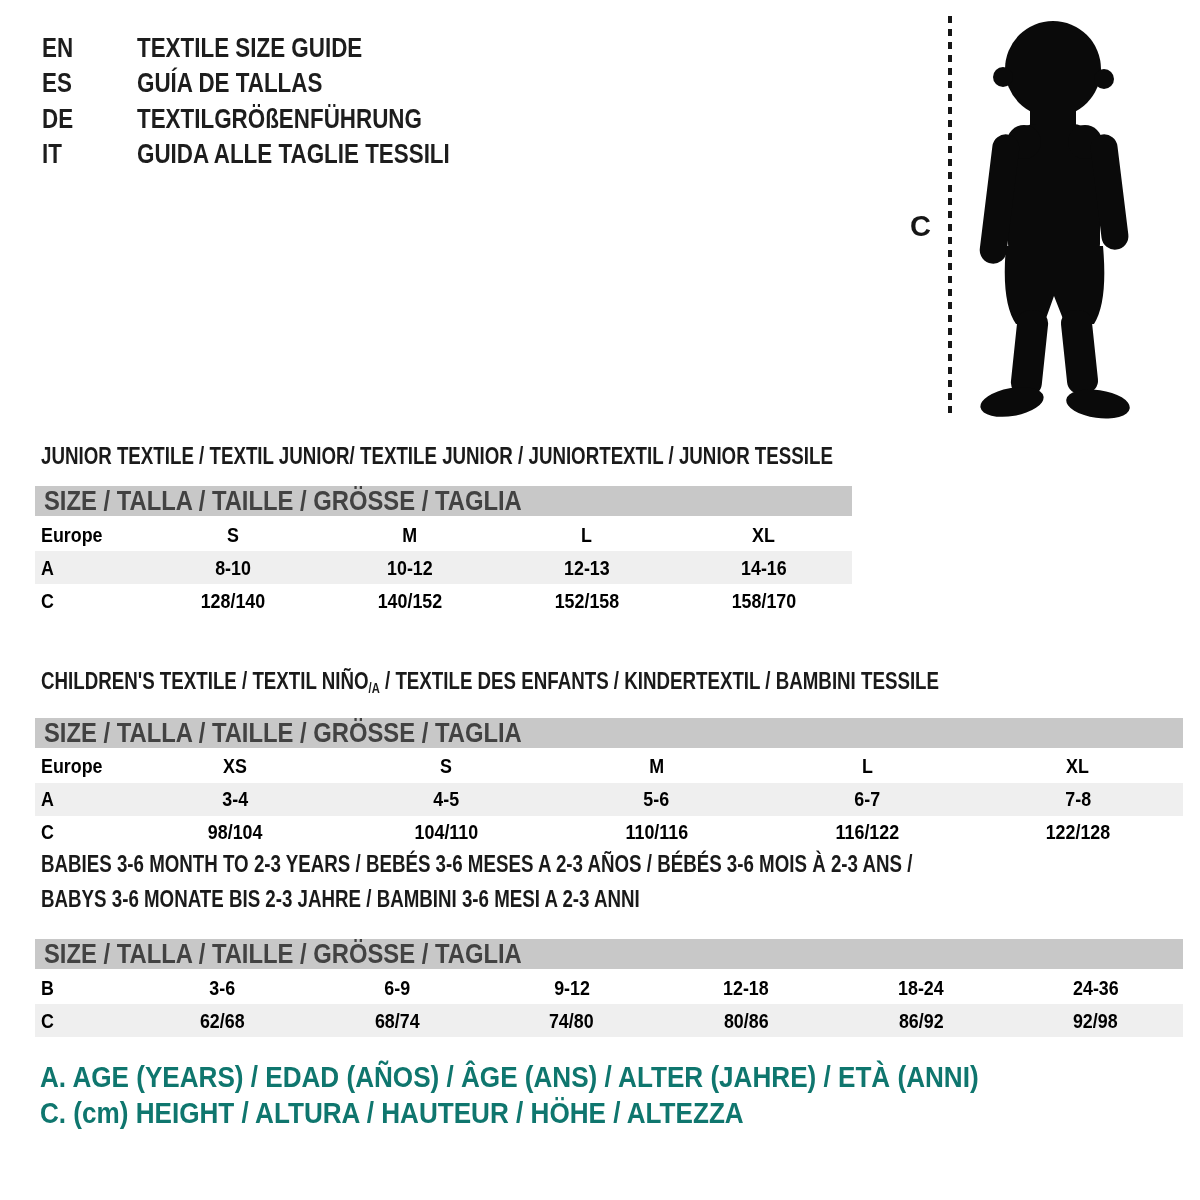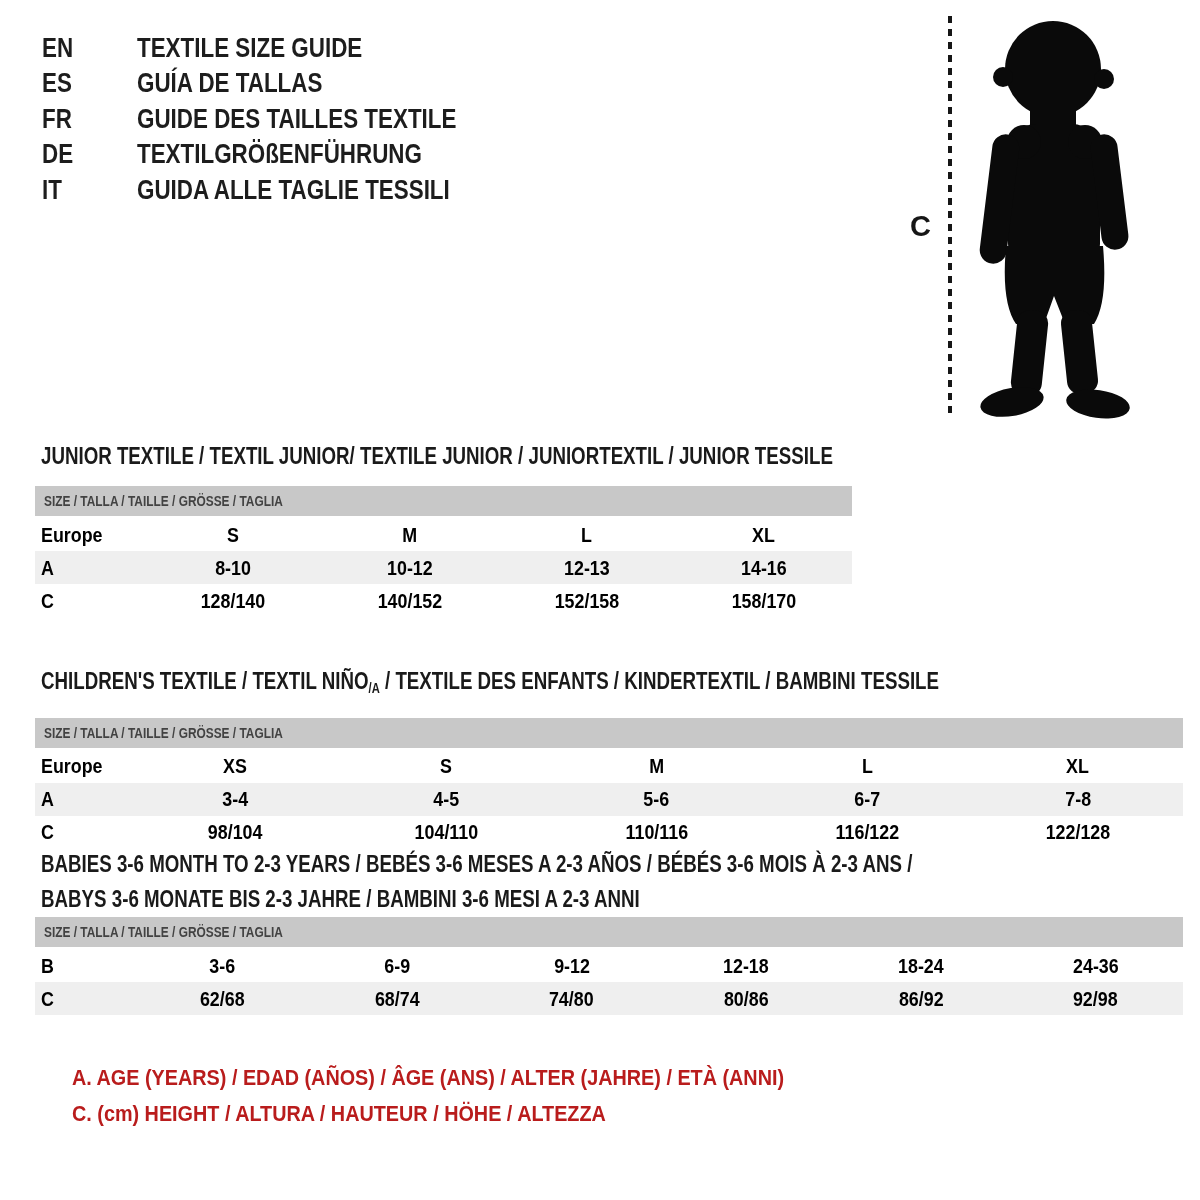--- a/index.html
+++ b/index.html
@@ -35,53 +35,49 @@
   }
   .measure-c { position:absolute; left:910px; top:210px; font-size:29px; font-weight:700; color:#161616; }
   .baby-svg { position:absolute; left:958px; top:14px; }
 
   
   .section { position:absolute; left:35px; }
   .sec-junior   { top:442px; width:817px; }
   .sec-children { top:667px; width:1148px; }
   .sec-babies   { top:846px; width:1148px; }
   .section h2 { font-size:24px; line-height:28px; font-weight:700; color:#1a1a1a; margin:0 0 16px 6px; }
-  .sec-babies h2 { line-height:35px; margin-bottom:1px; }
+  .sec-babies h2 { line-height:35px; margin-bottom:23px; }
   .sub { font-size:0.6em; vertical-align:-0.25em; }
 
   .size-bar {
     height:30px; line-height:30px; padding-left:9px; margin-bottom:2px;
-    background:var(--bar-bg,#c8c8c8); color:#424242; font-size:14px; font-weight:700;
+    background:var(--bar-bg,#c8c8c8); color:#424242; font-size:28px; font-weight:700;
   }
 
   table { width:100%; border-collapse:collapse; table-layout:fixed; }
   td { height:33px; text-align:center; font-size:21px; color:#000000; padding:0; vertical-align:middle; }
   td.lbl { text-align:left; padding-left:6px; }
   tr.shaded { background:var(--row-shade,#efefef); }
 
   
   .legend { position:absolute; left:40px; top:1060px; }
-  .legend-line { font-size:22px; line-height:35.5px; font-weight:700; color:#b91c1c;margin-left:32px; }
+  .legend-line { font-size:29px; line-height:35.5px; font-weight:700; color:#0f766e; }
   .legend-line .cond-wrap { transform:scaleX(0.9); }
 </style>
 </head>
 <body>
 
 <div class="languages">
   <div class="lang-row">
     <span class="lang-code"><span>EN</span></span>
     <span class="lang-label">TEXTILE SIZE GUIDE</span>
   </div>
   <div class="lang-row">
     <span class="lang-code"><span>ES</span></span>
     <span class="lang-label">GUÍA DE TALLAS</span>
-  </div>
-  <div class="lang-row">
-    <span class="lang-code"><span>FR</span></span>
-    <span class="lang-label">GUIDE DES TAILLES TEXTILE</span>
   </div>
   <div class="lang-row">
     <span class="lang-code"><span>DE</span></span>
     <span class="lang-label">TEXTILGRÖßENFÜHRUNG</span>
   </div>
   <div class="lang-row">
     <span class="lang-code"><span>IT</span></span>
     <span class="lang-label">GUIDA ALLE TAGLIE TESSILI</span>
   </div>
 </div>

